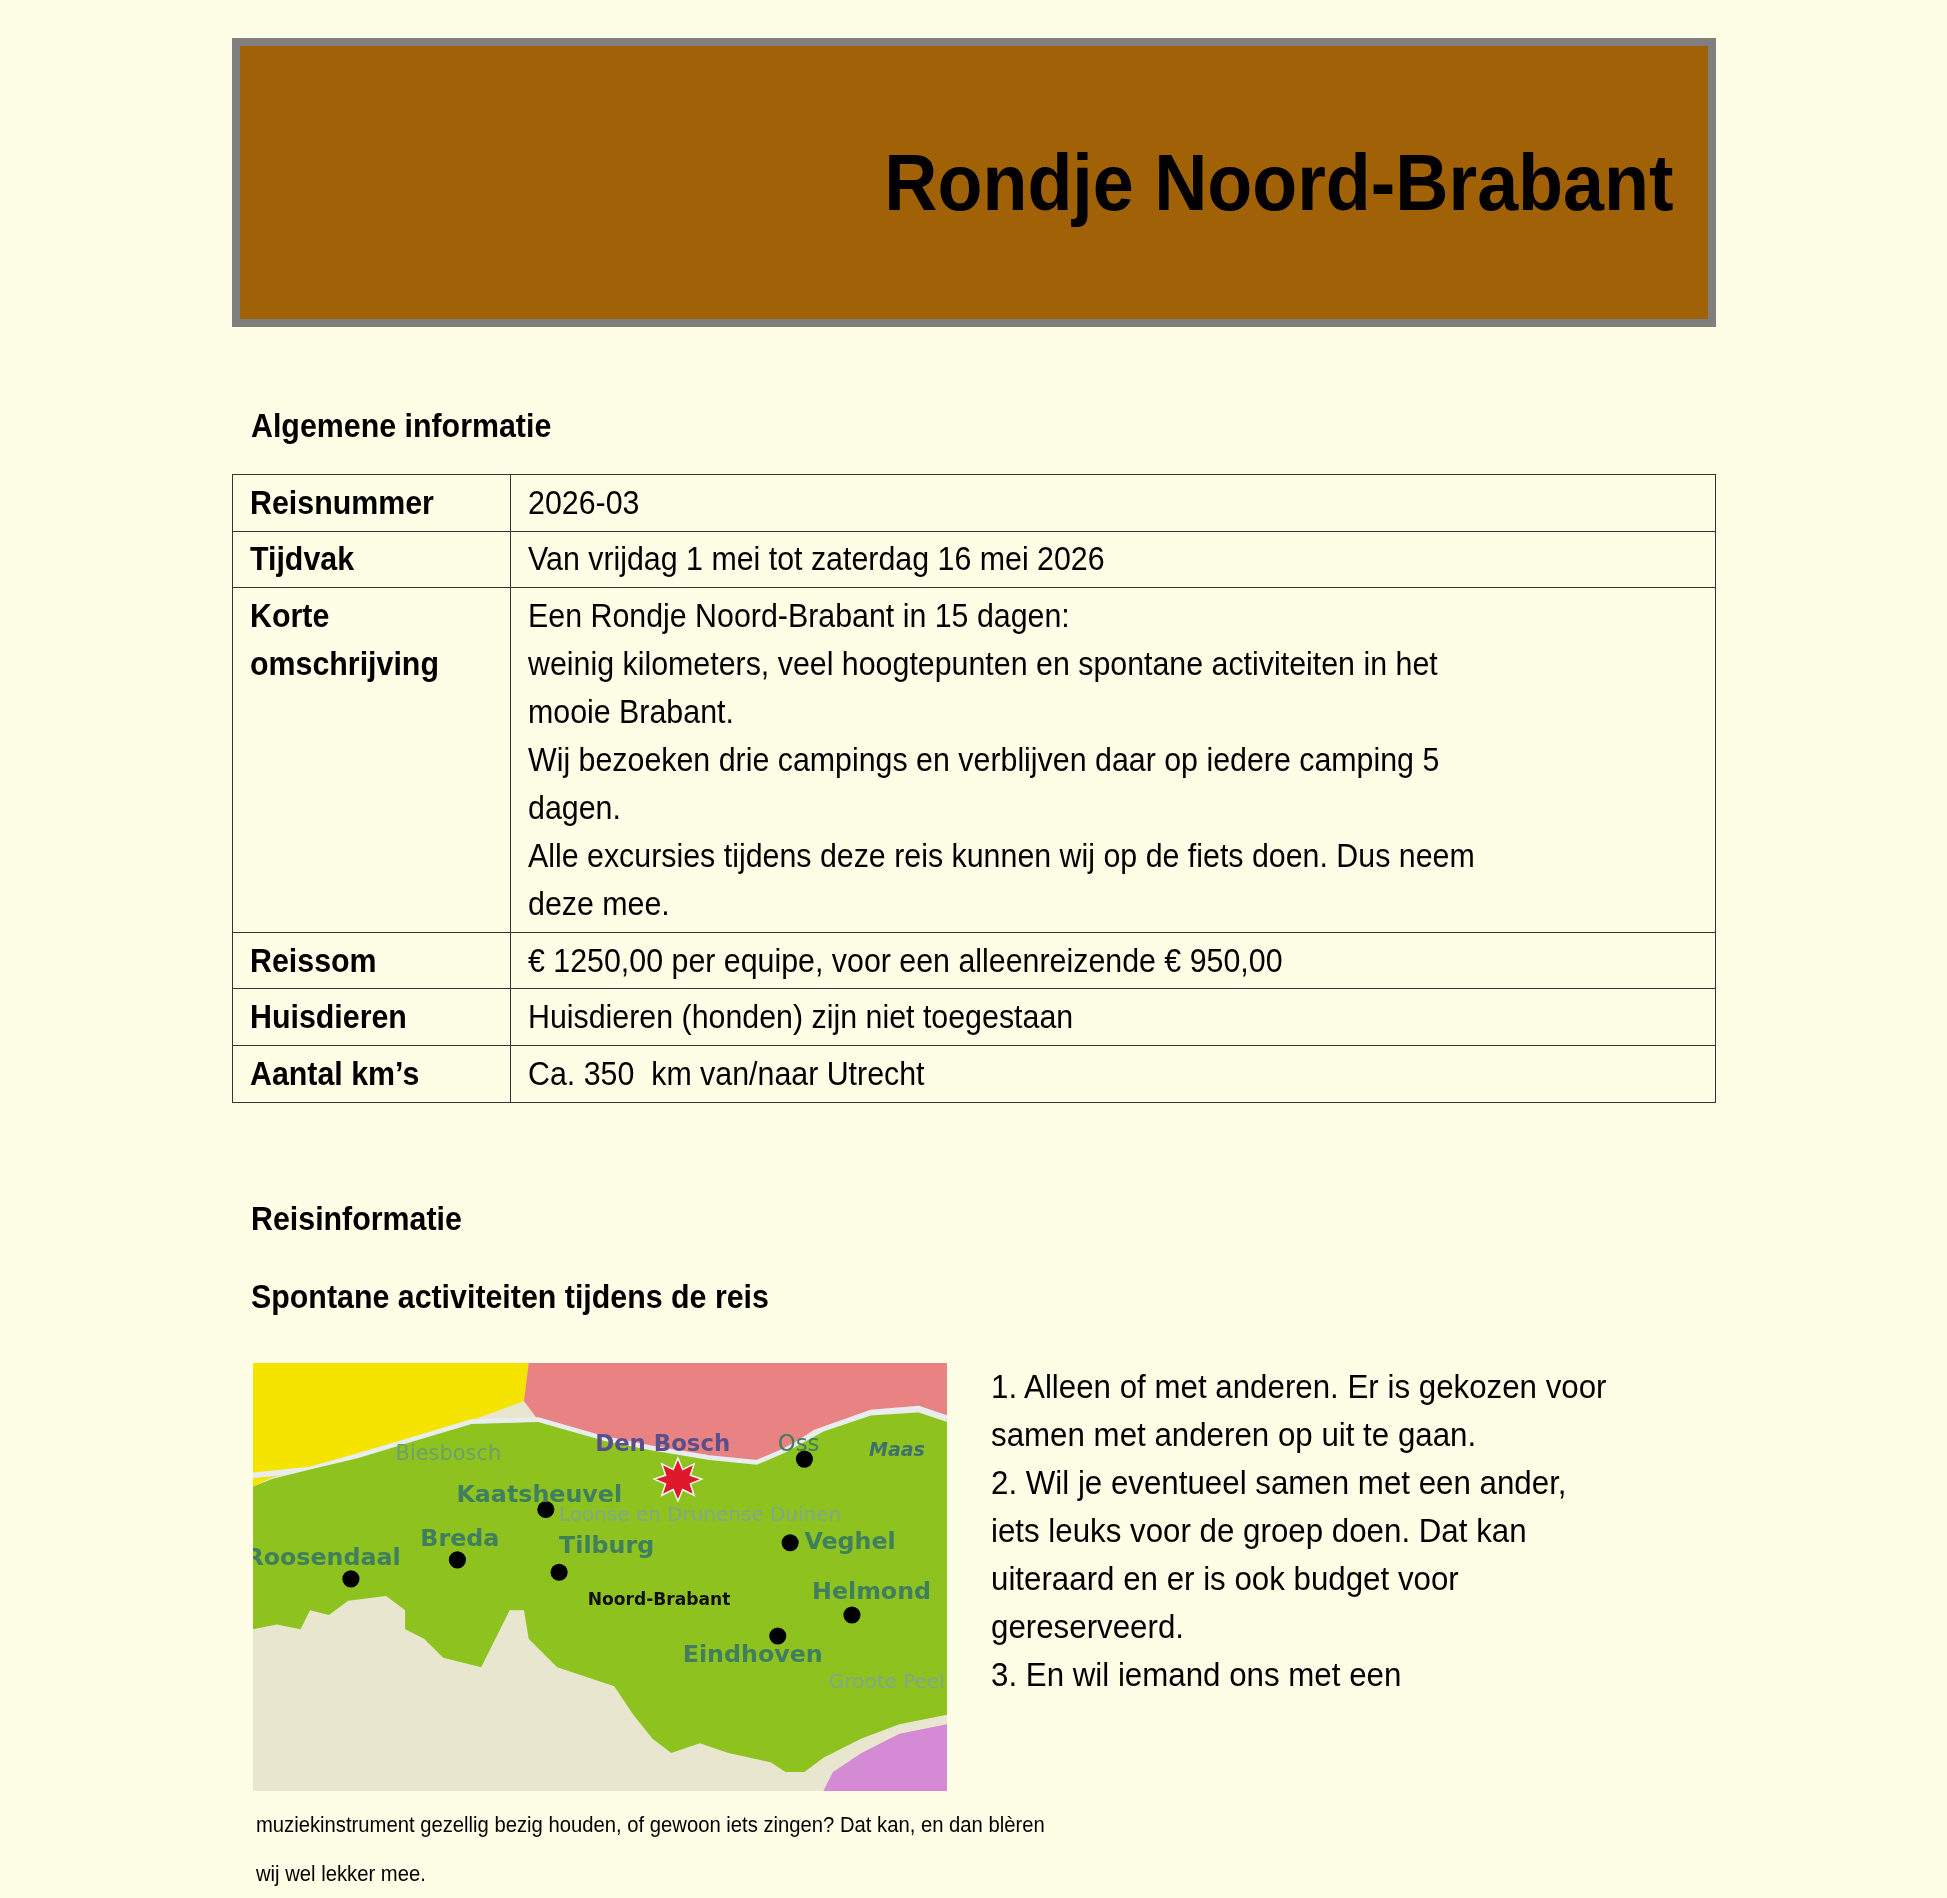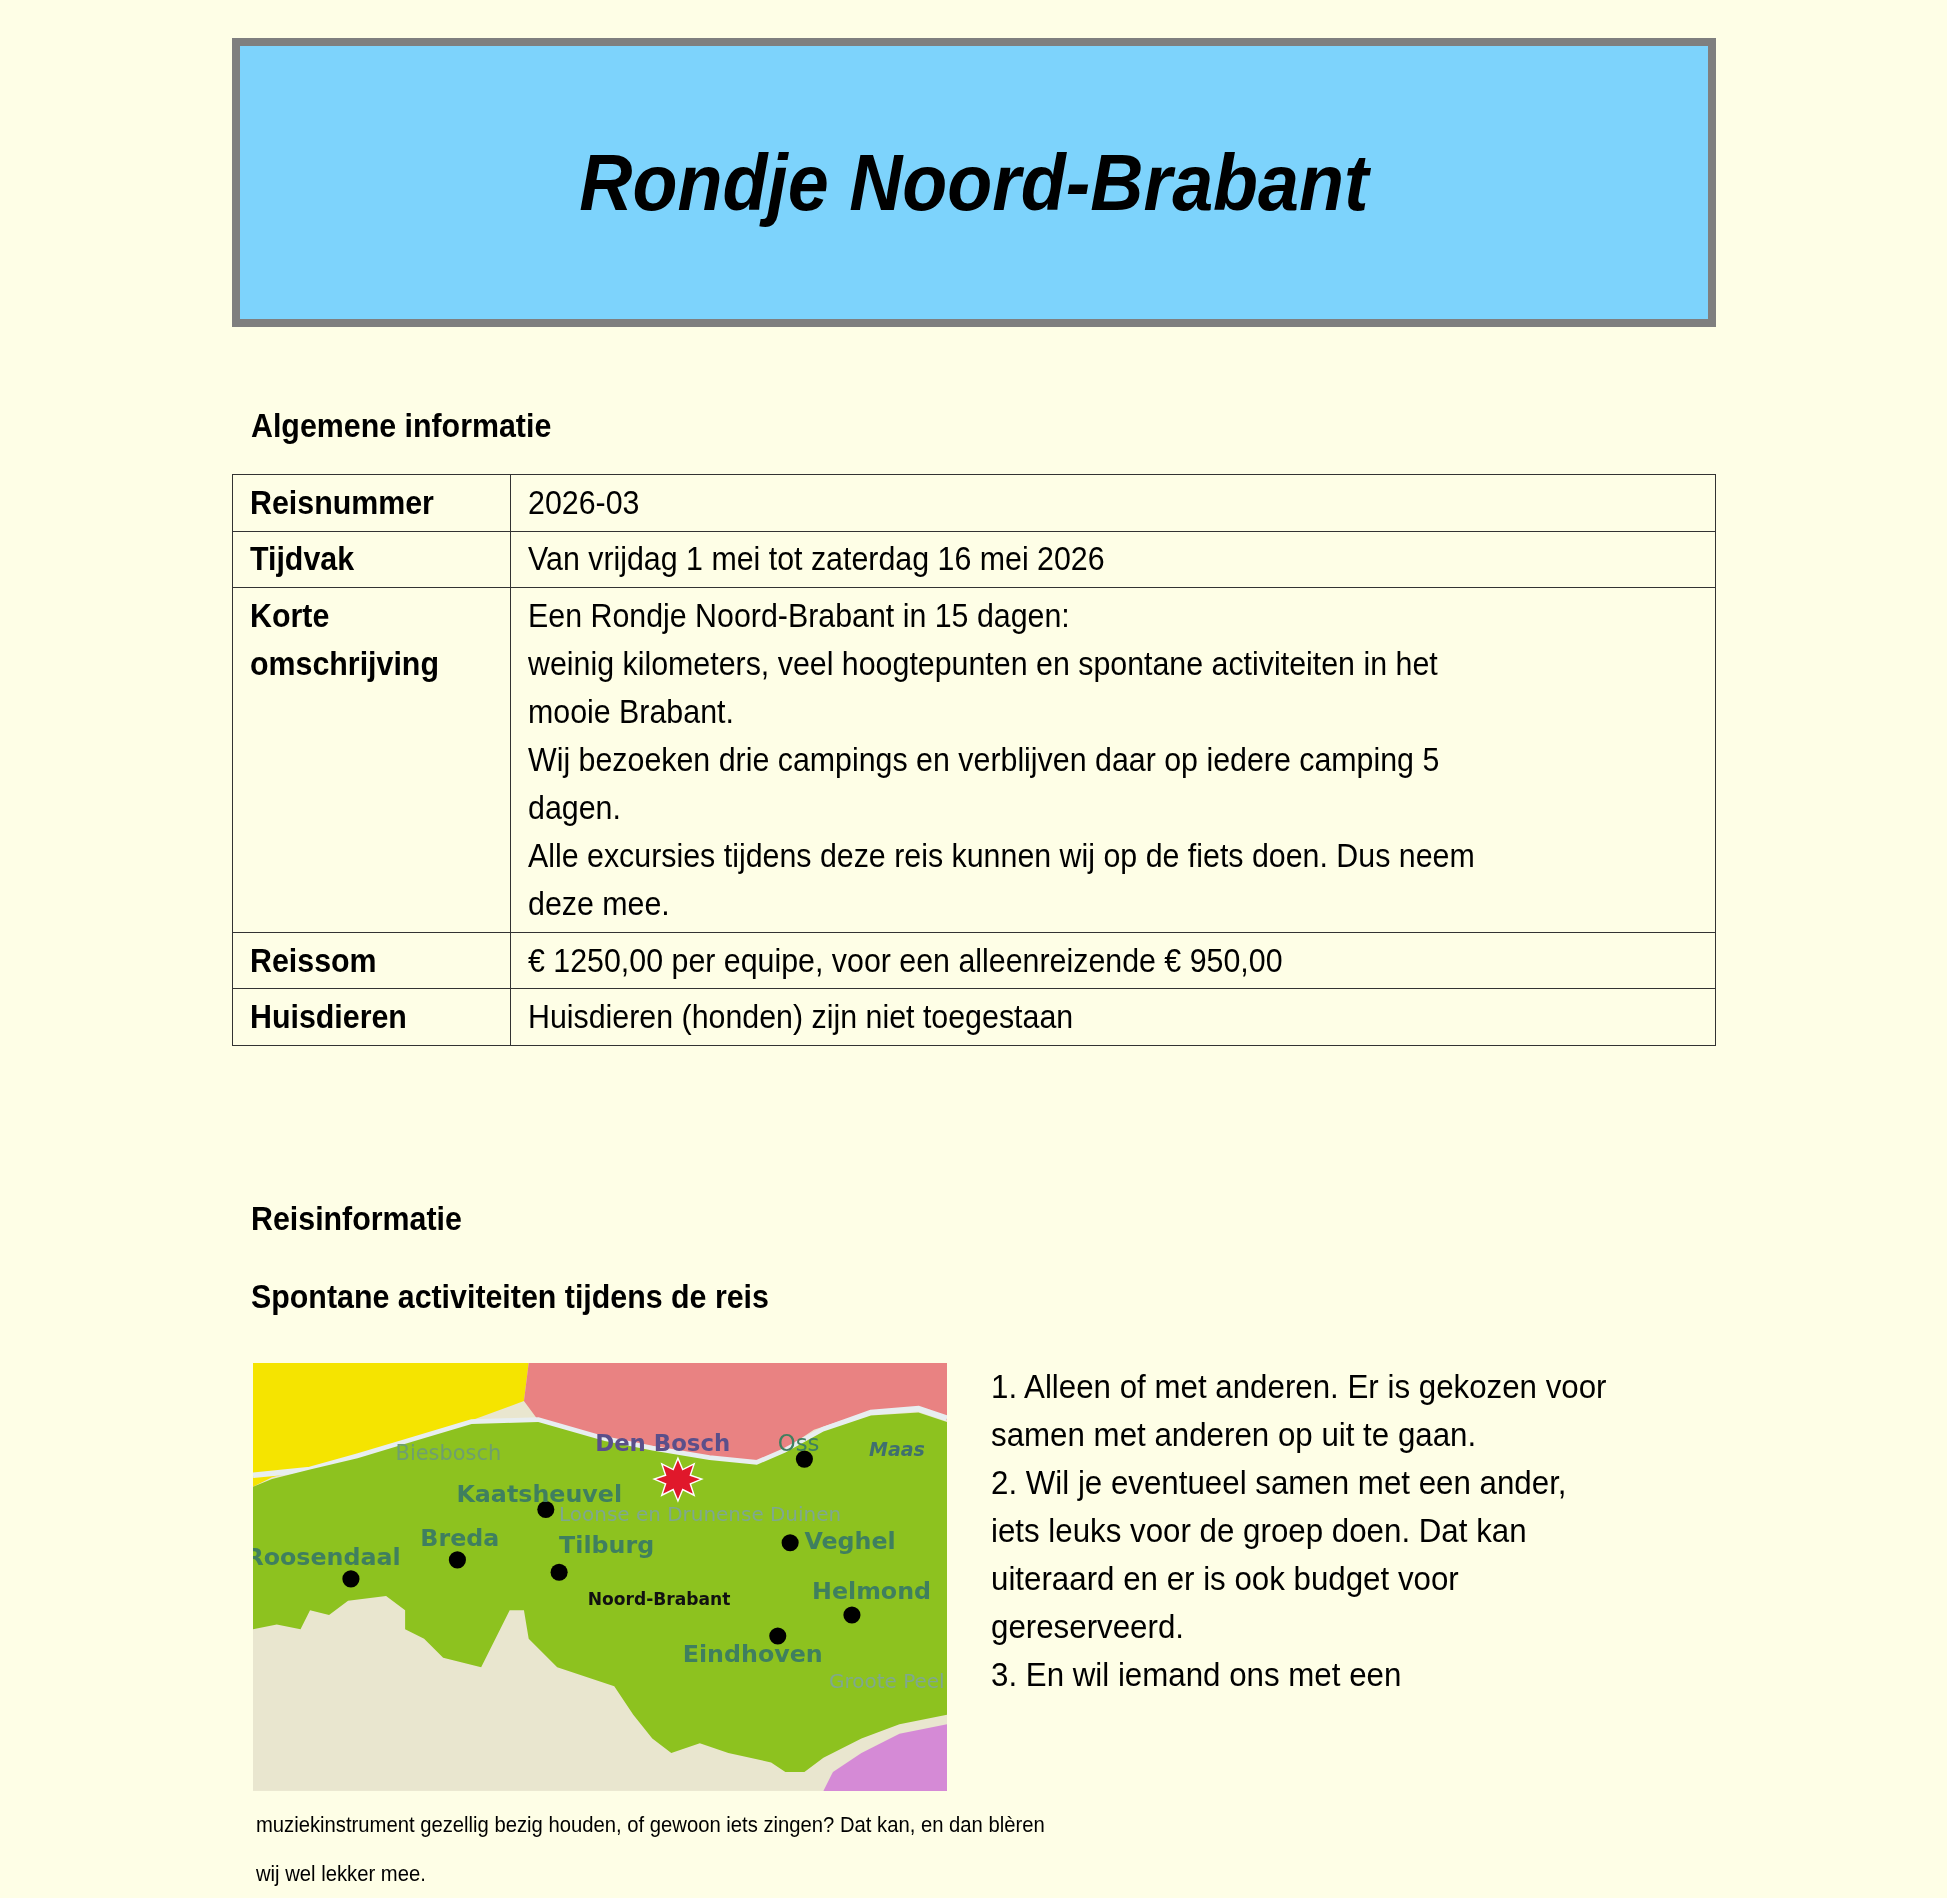--- a/index.html
+++ b/index.html
@@ -7,22 +7,22 @@
     width:1948px; height:1898px; overflow:hidden;
     background:#fefee6;
     font-family:"Liberation Sans", "DejaVu Sans", sans-serif;
     color:#000;
     position:relative;
   }
   .title-box {
     position:absolute; left:232px; top:38px; width:1484px; height:289px;
     box-sizing:border-box;
     border:8.6px solid #7f7f7f;
-    background:#7dd3fc;
-    display:flex; align-items:center; justify-content:center;font-style:italic;
+    background:#a16207;
+    display:flex; align-items:center; justify-content:flex-end;
   }
   .title-box h1 {
     margin:0; font-size:80px; font-weight:bold; letter-spacing:0px;
     transform:scaleX(0.92);
   }
   .section-head {
     position:absolute; left:251px; font-size:33px; font-weight:bold;
     transform-origin:left center; transform:scaleX(0.92);
     white-space:nowrap;
   }
@@ -99,20 +99,26 @@
     <td class="v">
           <span class="line cond">€ 1250,00 per equipe, voor een alleenreizende € 950,00</span>
         </td>
   </tr>
   <tr>
     <td class="k"><span class="cond">Huisdieren</span></td>
     <td class="v">
           <span class="line cond">Huisdieren (honden) zijn niet toegestaan</span>
         </td>
   </tr>
+  <tr>
+    <td class="k"><span class="cond">Aantal km’s</span></td>
+    <td class="v">
+          <span class="line cond" style="white-space:pre">Ca. 350  km van/naar Utrecht</span>
+        </td>
+  </tr>
 </tbody>
   </table>
 
 <div class="section-head" style="top:1200px;">Reisinformatie</div>
 <div class="section-head" style="top:1278px;">Spontane activiteiten tijdens de reis</div>
 
 <div class="map">
   <svg width="694" height="428" viewBox="0 0 730 450" style="filter:blur(0.6px)">
     <rect x="0" y="0" width="730" height="450" fill="#e9e6cf"></rect>
 

